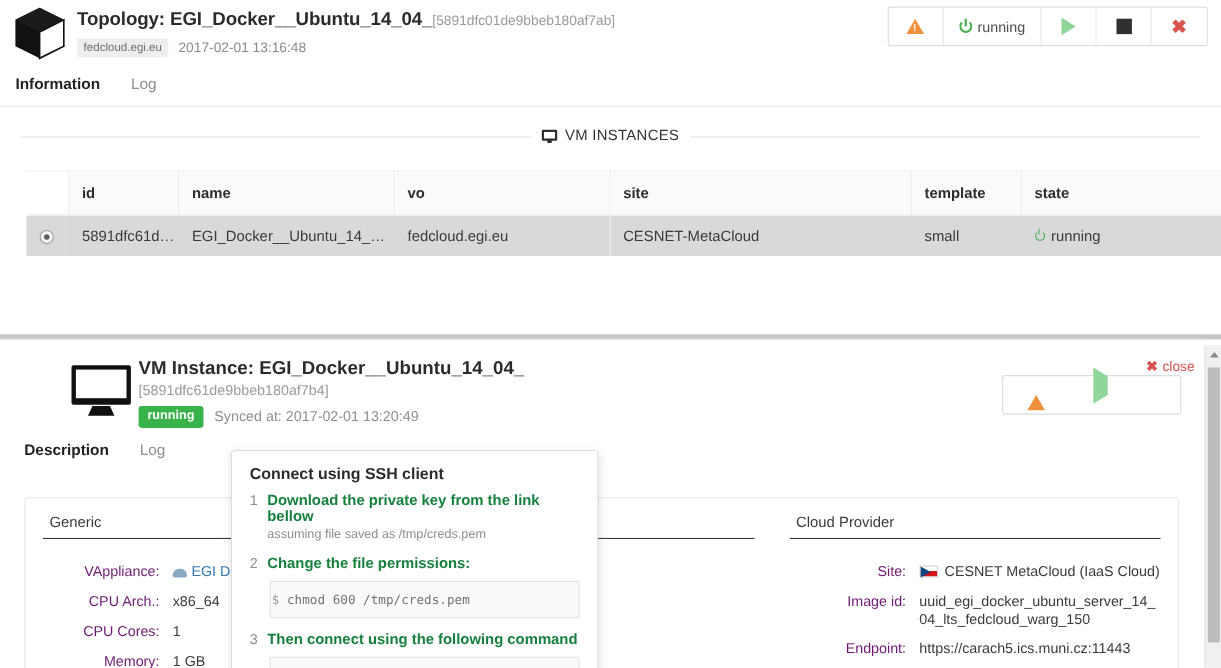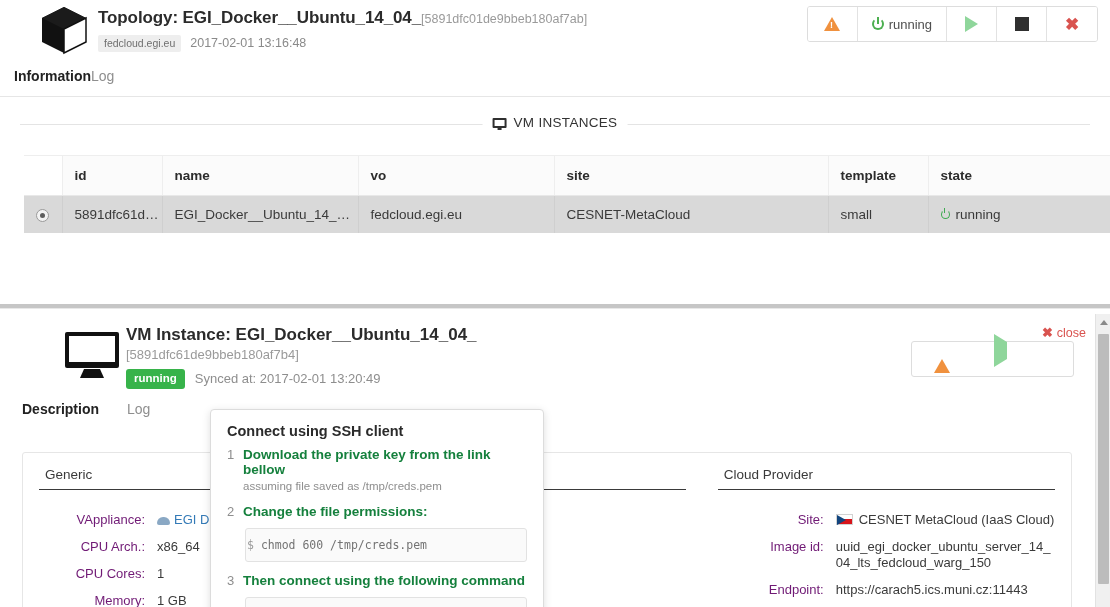--- a/index.html
+++ b/index.html
@@ -10,21 +10,20 @@
     font-family: "Liberation Sans", sans-serif;
     color: #333333;
     -webkit-font-smoothing: antialiased;
   }
 
   
   .topo-header {
     position: relative;
     height: 60px;
     padding: 6px 0 0 0;
-    margin-left: 28px;
   }
   .cube-icon {
     position: absolute;
     left: 12px; top: 5px;
     width: 48px; height: 50px;
   }
   .topo-titleblock { margin-left: 70px; padding-top: 2px; }
   .topo-title {
     font-size: 17px;
     font-weight: bold;
@@ -121,20 +120,21 @@
     border-left: 13px solid #8fd69b;
   }
   .ico-stop { width: 14px; height: 14px; background: #2f2f2f; }
   .ico-x {
     font-size: 17px; color: #d9534f; font-weight: bold; line-height: 1;
   }
 
   
   .tabs {
     display: flex;
+    gap: 28px;
     padding: 8px 0 9px 14px;
     border-bottom: 1px solid #e6e6e6;
   }
   .tab {
     font-size: 14px;
     color: #8e8e8e;
     cursor: pointer;
     padding-bottom: 3px;
   }
   .tab.active { color: #222222; font-weight: bold; }

